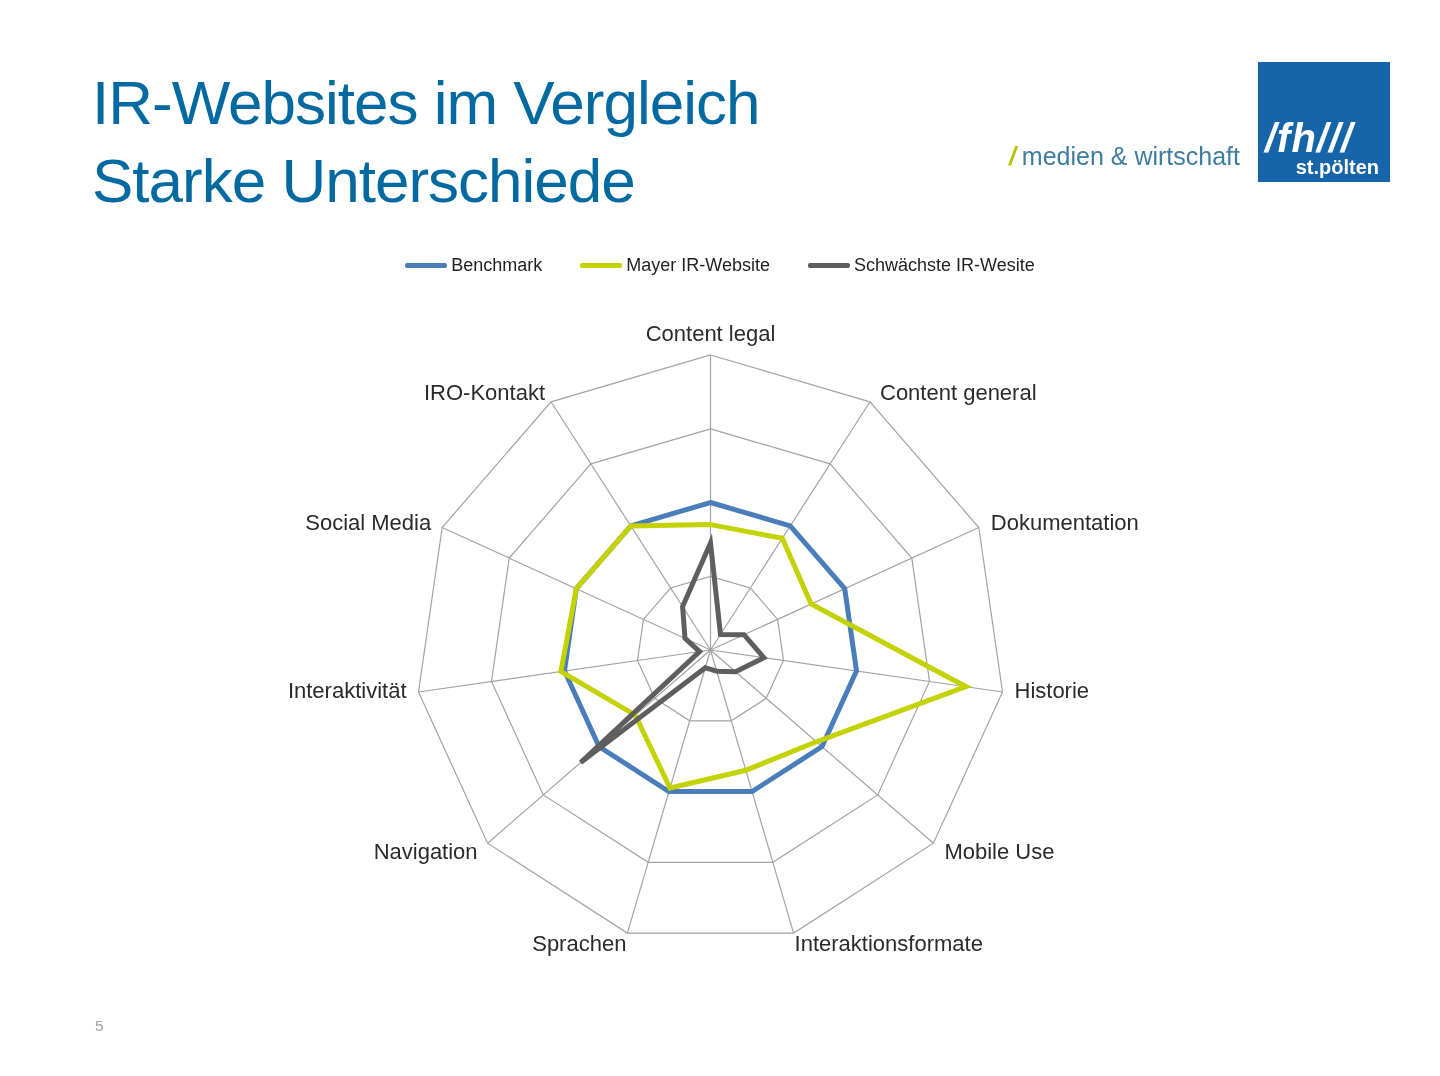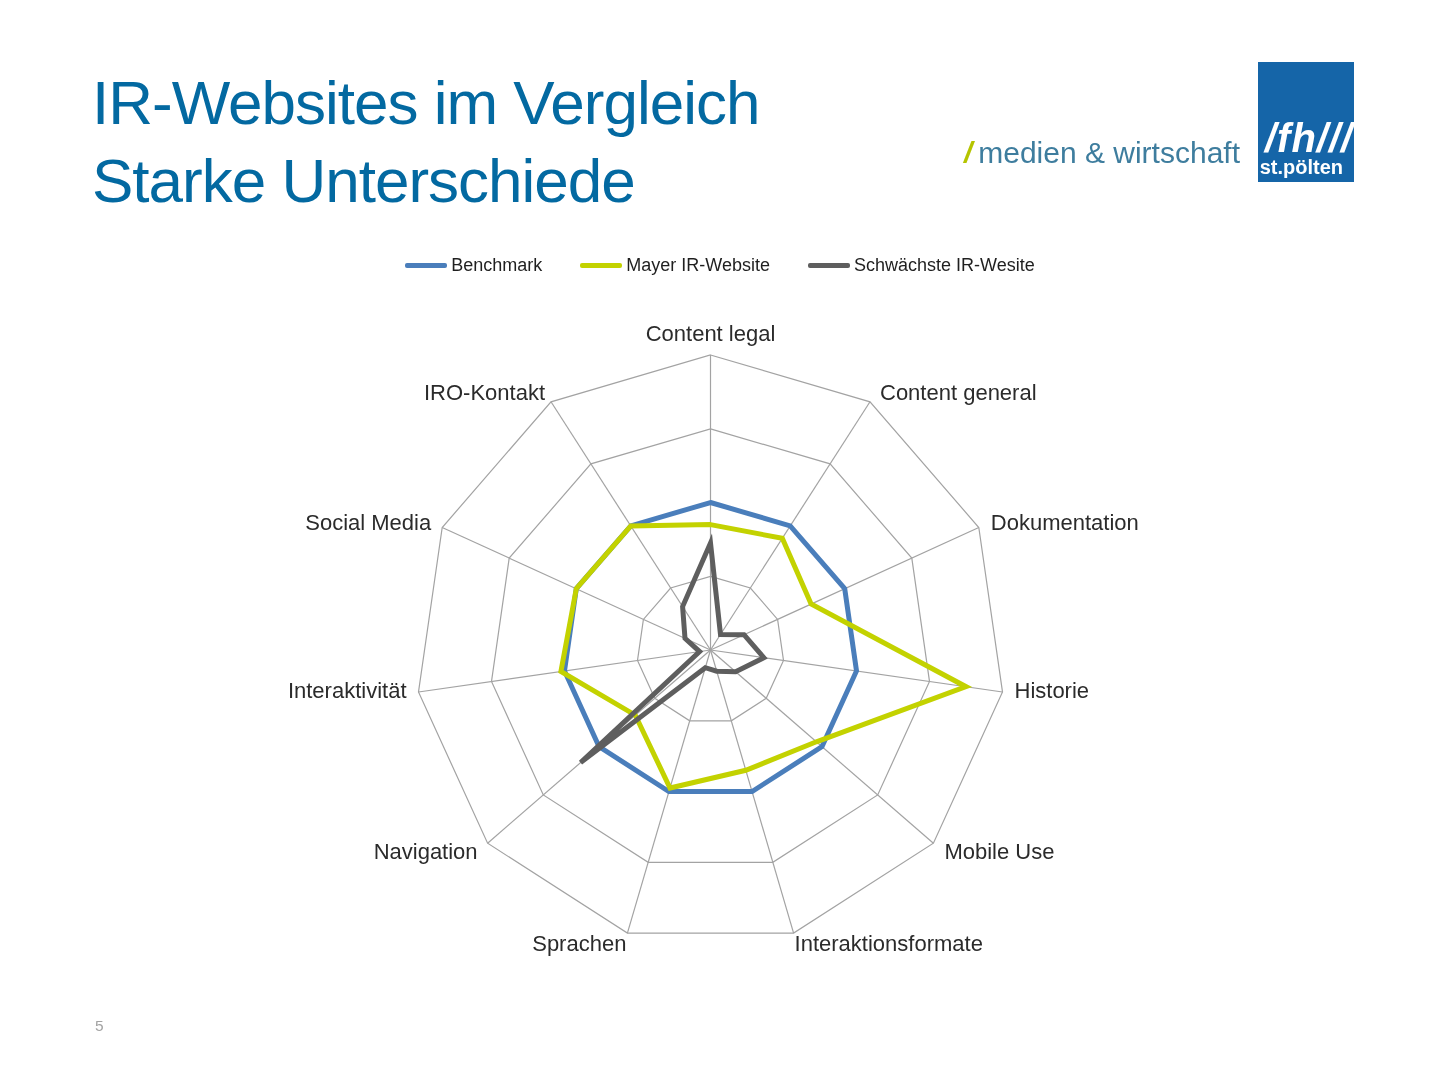--- a/index.html
+++ b/index.html
@@ -11,28 +11,28 @@
     font-family:"Liberation Sans",sans-serif;
   }
   
   .title{
     position:absolute;left:92px;top:64px;
     font-size:62px;line-height:78px;font-weight:400;
     letter-spacing:-1px;
     color:#1d5a9b;
   }
   .brand-text{
-    position:absolute;top:136px;right:200px;
-    font-size:30px;color:#3e7d9e;white-space:nowrap;
+    position:absolute;top:142px;right:200px;
+    font-size:25px;color:#3e7d9e;white-space:nowrap;
   }
   .brand-slash{
     font-weight:700;font-style:italic;color:#b5c400;margin-right:6px;
   }
   .fh-logo{
-    position:absolute;left:1258px;top:62px;width:96px;height:120px;
+    position:absolute;left:1258px;top:62px;width:132px;height:120px;
     background:#1565a8;
   }
   .fh-slashes{
     position:absolute;left:7px;top:54px;
     color:#ffffff;font-weight:700;font-style:italic;font-size:40px;
     letter-spacing:1px;white-space:nowrap;
   }
   .fh-city{
     position:absolute;right:11px;top:94px;
     color:#ffffff;font-weight:700;font-size:20px;

